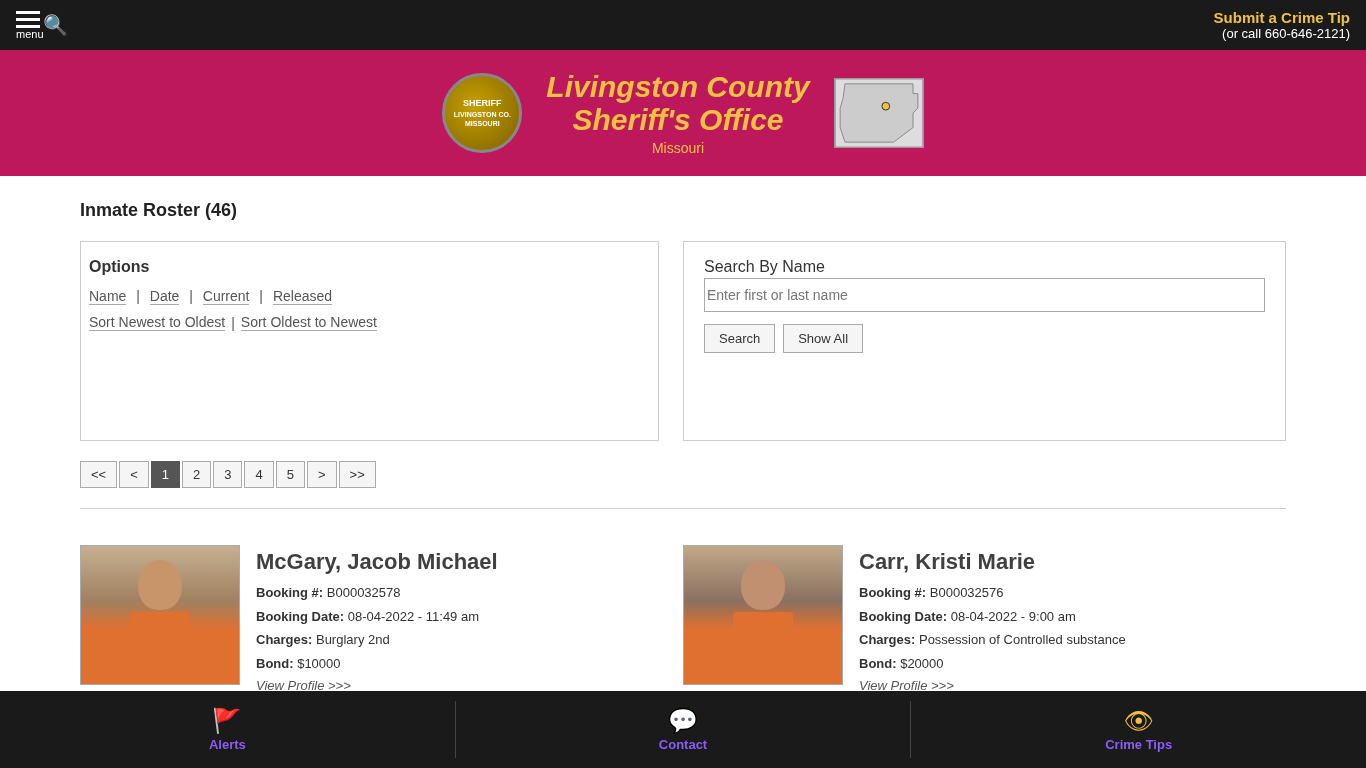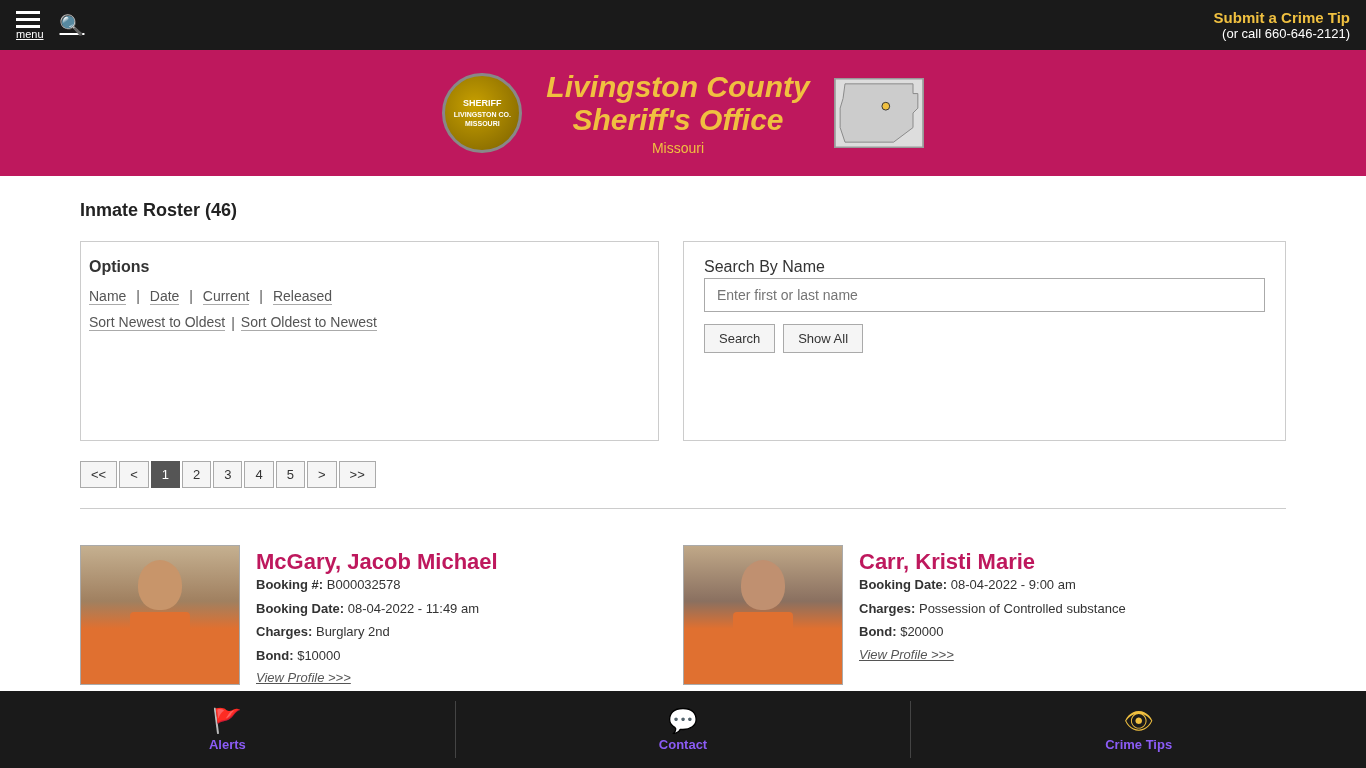--- a/index.html
+++ b/index.html
@@ -11,22 +11,20 @@
       color: #fff;
       display: flex;
       align-items: center;
       justify-content: space-between;
       padding: 8px 16px;
       min-height: 50px;
     }
     .top-nav-left {
       display: flex;
       align-items: center;
-      gap: 16px;
-      text-decoration: underline;
     }
     .menu-icon {
       display: flex;
       flex-direction: column;
       gap: 4px;
       cursor: pointer;
     }
     .menu-icon span {
       display: block;
       width: 24px;
@@ -178,21 +176,21 @@
     }
     .search-box h3 {
       font-size: 16px;
       font-weight: normal;
       margin-bottom: 2px;
       color: #333;
     }
     .search-input {
       width: 100%;
       border: 1px solid #aaa;
-      padding: 8px 12px;
+      padding: 8px 2px;
       font-size: 14px;
       margin-bottom: 12px;
       outline: none;
     }
     .search-buttons {
       display: flex;
       gap: 8px;
     }
     .btn-search, .btn-show-all {
       padding: 6px 14px;
@@ -293,21 +291,22 @@
       border-radius: 4px 4px 0 0;
       margin: 2px auto 0;
     }
     .inmate-info {
       flex: 1;
       padding-top: 4px;
     }
     .inmate-name {
       font-size: 22px;
       font-weight: bold;
-      color: #be185d;
+      color: #404040;
+      margin-bottom: 8px;
     }
     .inmate-detail {
       font-size: 13px;
       color: #333;
       margin-bottom: 4px;
       line-height: 1.5;
     }
     .inmate-detail strong {
       font-weight: bold;
     }
@@ -484,20 +483,23 @@
         <div class="photo-placeholder-2">
           <div class="silhouette">
             <div class="silhouette-head" style="background:#c09070;"></div>
             <div class="silhouette-body"></div>
           </div>
         </div>
       </div>
       <div class="inmate-info">
         <div class="inmate-name">Carr, Kristi Marie</div>
         <div class="inmate-detail">
+          <strong>Booking #:</strong> B000032576
+        </div>
+        <div class="inmate-detail">
           <strong>Booking Date:</strong> 08-04-2022 - 9:00 am
         </div>
         <div class="inmate-detail">
           <strong>Charges:</strong> Possession of Controlled substance
         </div>
         <div class="inmate-detail">
           <strong>Bond:</strong> $20000
         </div>
         <a class="inmate-link" href="#">View Profile &gt;&gt;&gt;</a>
       </div>

